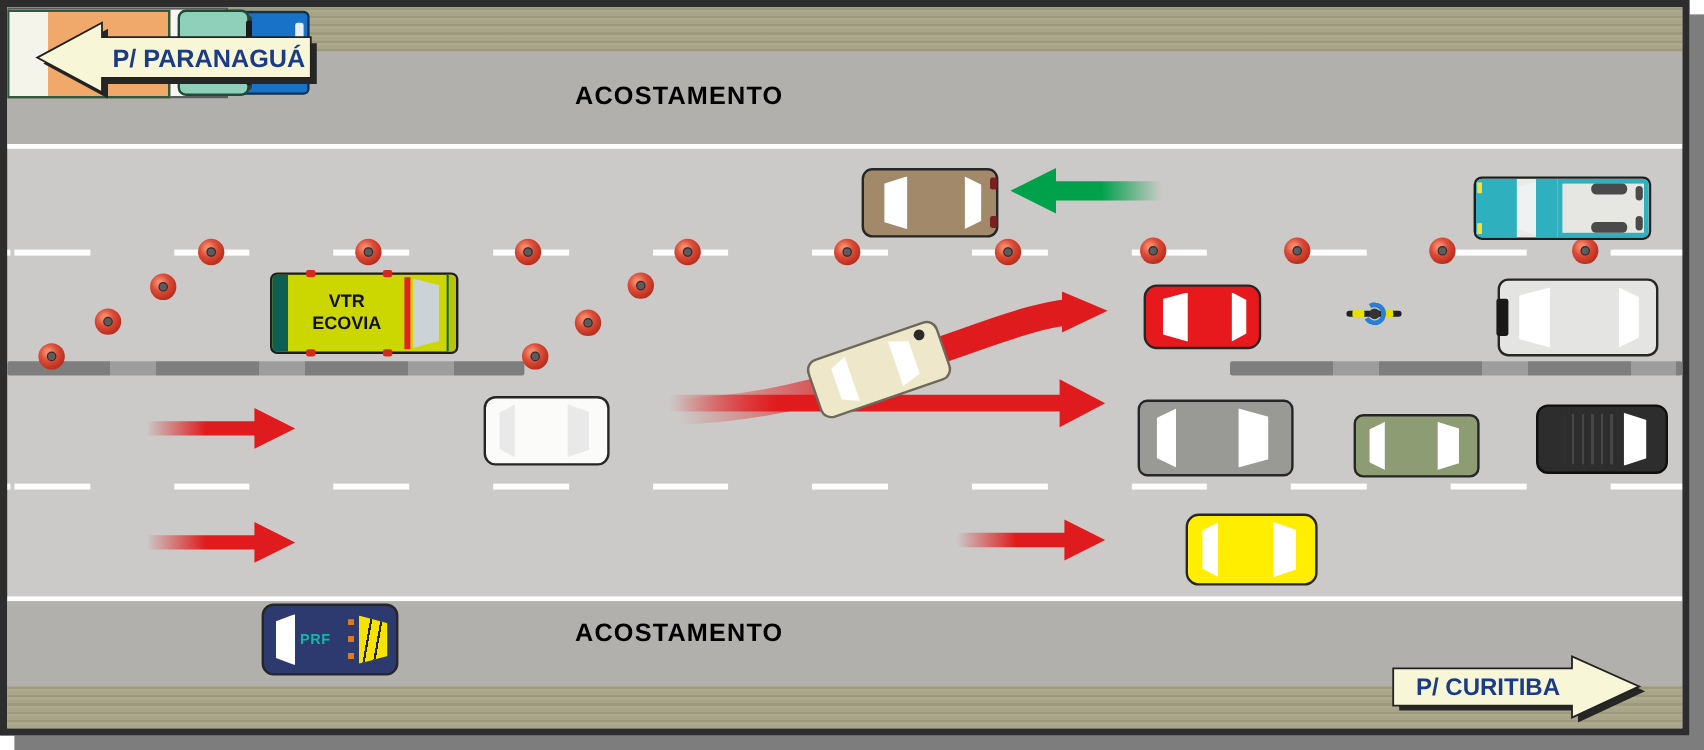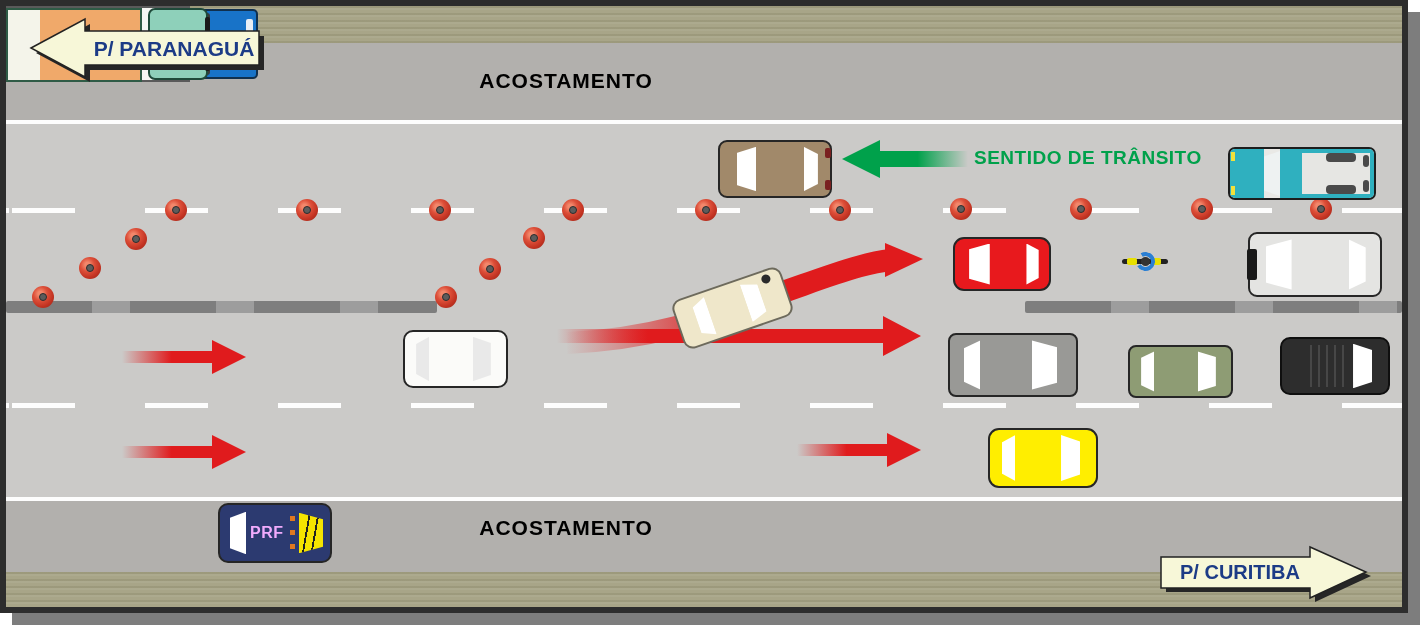--- a/index.html
+++ b/index.html
@@ -83,21 +83,21 @@
   .v-white .glass{background:#e9e9e9;}
   .v-grayvan{left:942px;top:327px;width:130px;height:64px;background:#999996;border-radius:8px;}
   .v-suv{left:1122px;top:339px;width:105px;height:53px;background:#8e9c74;border-radius:8px;}
   .v-black{left:1274px;top:331px;width:110px;height:58px;background:#2d2d2d;border:2px solid #0f0f0f;border-radius:10px;}
   .v-black .rib{left:22px;top:12%;bottom:12%;width:42px;
      background:repeating-linear-gradient(90deg,#2d2d2d 0 6px,#474747 6px 8px);}
   .v-yellow{left:982px;top:422px;width:110px;height:60px;background:#ffee00;border-radius:11px;}
   .v-prf{left:212px;top:497px;width:114px;height:60px;background:#2c3a70;border-radius:10px;}
   .v-prf .ws{left:10px;top:12%;bottom:12%;width:16px;background:#fff;clip-path:polygon(0 14%,100% 0,100% 100%,0 86%);}
   .v-prf .txt{position:absolute;left:30px;top:50%;transform:translateY(-50%);
-     color:#f0abfc;font-weight:bold;font-size:16px;letter-spacing:.5px;}
+     color:#14b8a6;font-weight:bold;font-size:12px;letter-spacing:.5px;}
   .v-prf .dots{left:70px;top:11px;width:5px;height:38px;
      background:repeating-linear-gradient(180deg,#e07820 0 5px,transparent 5px 14px);}
   .v-prf .chev{right:7px;top:14%;bottom:14%;width:24px;background:#f6e400;
      clip-path:polygon(0 0,100% 16%,100% 84%,0 100%);
      background-image:linear-gradient(100deg,transparent 32%,#222 32% 38%,transparent 38% 60%,#222 60% 66%,transparent 66%);}
   
   .v-semi{left:532px;top:406px;width:260px;height:82px;}
   .v-semi .trailer{left:0;top:0;width:184px;height:76px;background:#f6f6f4;border:2px solid #5a5a5a;}
   .v-semi .dot{left:14px;width:7px;height:7px;background:#111;border-radius:50%;}
   .v-semi .cab{left:190px;top:3px;width:62px;height:70px;background:#1873c8;border:2px solid #10304e;border-radius:5px;}
@@ -137,21 +137,20 @@
     <div class="band shoulder s-bot"></div>
     <div class="band grass g-bot"></div>
 
     <div class="dash d1"></div>
     <div class="dash d2"></div>
     <div class="barrier b-left"></div>
     <div class="barrier b-right"></div>
 
     <div class="lbl acost a-top">ACOSTAMENTO</div>
     <div class="lbl acost a-bot">ACOSTAMENTO</div>
-    <div class="lbl sentido">SENTIDO DE TRÂNSITO</div>
 
     <svg class="arrow-svg" style="left:834px;top:130px;" width="130" height="46">
       <defs>
         <linearGradient id="g1" x1="0" y1="0" x2="1" y2="0">
           <stop offset="0" stop-color="#00a14b"></stop>
               <stop offset="0.6" stop-color="#00a14b"></stop>
           <stop offset="1" stop-color="#00a14b" stop-opacity="0"></stop>
         </linearGradient>
       </defs>
       <polygon points="2,23 40,4 40,15 128,15 128,31 40,31 40,42" fill="url(#g1)"></polygon>
@@ -228,20 +227,31 @@
       <i class="part ws"></i>
           <i class="part cab"></i>
       <i class="part bedframe"></i>
           <i class="part bed"></i>
       <i class="part blob" style="left:96px;top:4px;width:30px;height:9px;"></i>
       <i class="part blob" style="left:96px;bottom:4px;width:30px;height:9px;"></i>
       <i class="part blob" style="right:5px;top:6px;width:6px;height:12px;"></i>
       <i class="part blob" style="right:5px;bottom:6px;width:6px;height:12px;"></i>
     </div>
 
+    <div class="v-ecovia" style="position:absolute;">
+      <i class="part rear"></i>
+          <i class="part stripe"></i>
+          <i class="part ws"></i>
+          <i class="part nose"></i>
+      <i class="part dot" style="left:28px;top:-4px;"></i>
+          <i class="part dot" style="left:92px;top:-4px;"></i>
+      <i class="part dot" style="left:28px;bottom:-4px;"></i>
+          <i class="part dot" style="left:92px;bottom:-4px;"></i>
+      <div class="txt"><span>VTR</span><br><span>ECOVIA</span></div>
+    </div>
 
     <div class="veh v-red">
       <i class="glass ws-l" style="width:22%;"></i>
           <i class="glass rw-l"></i>
     </div>
 
     <div class="cyc">
       <i class="bar"></i>
           <i class="y" style="left:5px;"></i>
           <i class="y" style="left:29px;"></i>

